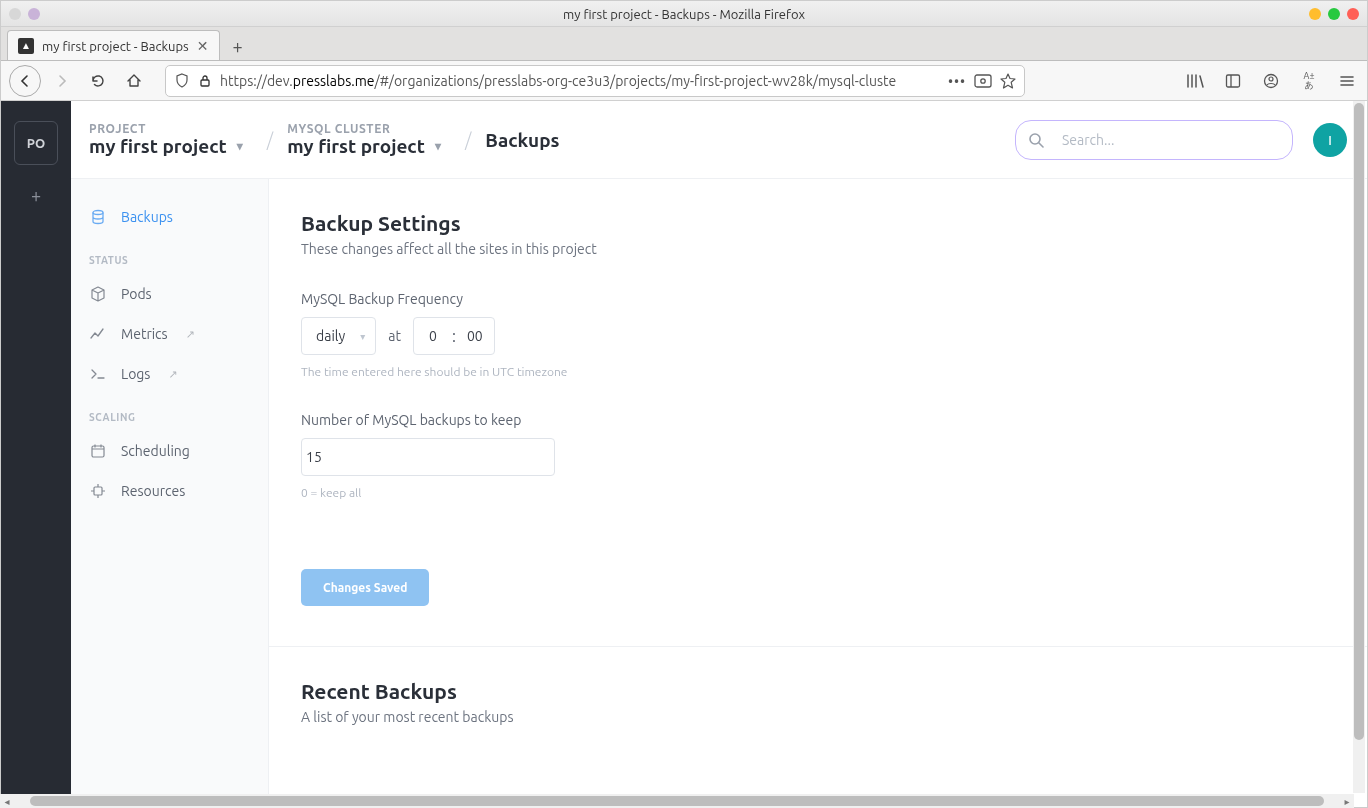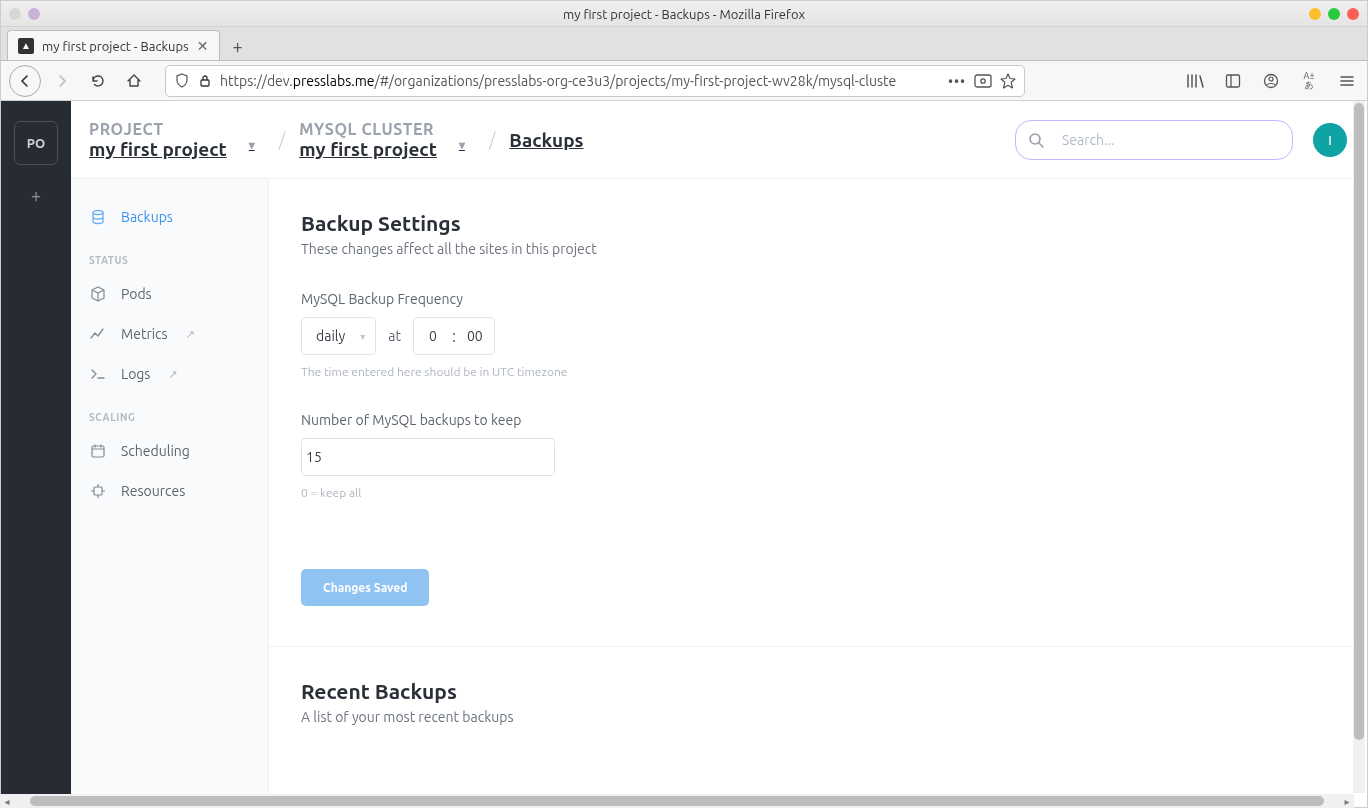--- a/index.html
+++ b/index.html
@@ -37,22 +37,22 @@
 
 .viewport{flex:1;display:flex;overflow:hidden;position:relative;background:#fff;}
 .darkrail{width:70px;background:#272b33;display:flex;flex-direction:column;align-items:center;padding-top:20px;gap:20px;}
 .orgbadge{width:44px;height:44px;border:1px solid #4a4f59;border-radius:6px;display:flex;align-items:center;justify-content:center;color:#d0d3d8;font-weight:600;font-size:13px;}
 .plusbtn{color:#8a8f99;font-size:18px;}
 
 
 .appcol{flex:1;display:flex;flex-direction:column;overflow:hidden;}
 .header{height:78px;border-bottom:1px solid #eef0f3;display:flex;align-items:center;padding:0 20px 0 18px;position:relative;}
 .crumb{display:flex;flex-direction:column;margin-right:10px;}
-.clabel{font-size:16px;letter-spacing:0.6px;color:#9aa1ac;font-weight:600;text-transform:uppercase;}
-.cval{font-size:19px;color:#2a2f38;font-weight:600;display:flex;align-items:flex-start;gap:22px;text-decoration:underline;}
+.clabel{font-size:12px;letter-spacing:0.6px;color:#9aa1ac;font-weight:600;text-transform:uppercase;}
+.cval{font-size:19px;color:#2a2f38;font-weight:600;display:flex;align-items:center;gap:10px;}
 .chev{color:#9aa1ac;font-size:12px;}
 .slash{color:#c8ced7;font-size:18px;margin:0 14px;font-weight:300;}
 .search{margin-left:auto;width:278px;height:40px;border:1px solid #c4b5fd;border-radius:16px;display:flex;align-items:center;padding:0 12px;gap:18px;color:#9aa1ac;}
 .search input{border:none;outline:none;font-size:14px;flex:1;color:#333;}
 .search input::placeholder{color:#b3bac4;}
 .avatar{width:34px;height:34px;border-radius:50%;background:#0fa3a3;margin-left:20px;display:flex;align-items:center;justify-content:center;color:#fff;font-size:13px;font-weight:500;}
 
 .body{flex:1;display:flex;overflow:auto;}
 .sidemenu{width:198px;background:#f9fafb;border-right:1px solid #eef0f3;padding:18px 0;}
 .sm-item{height:40px;display:flex;align-items:center;padding:0 18px;gap:14px;font-size:14px;color:#5d6470;cursor:pointer;}

